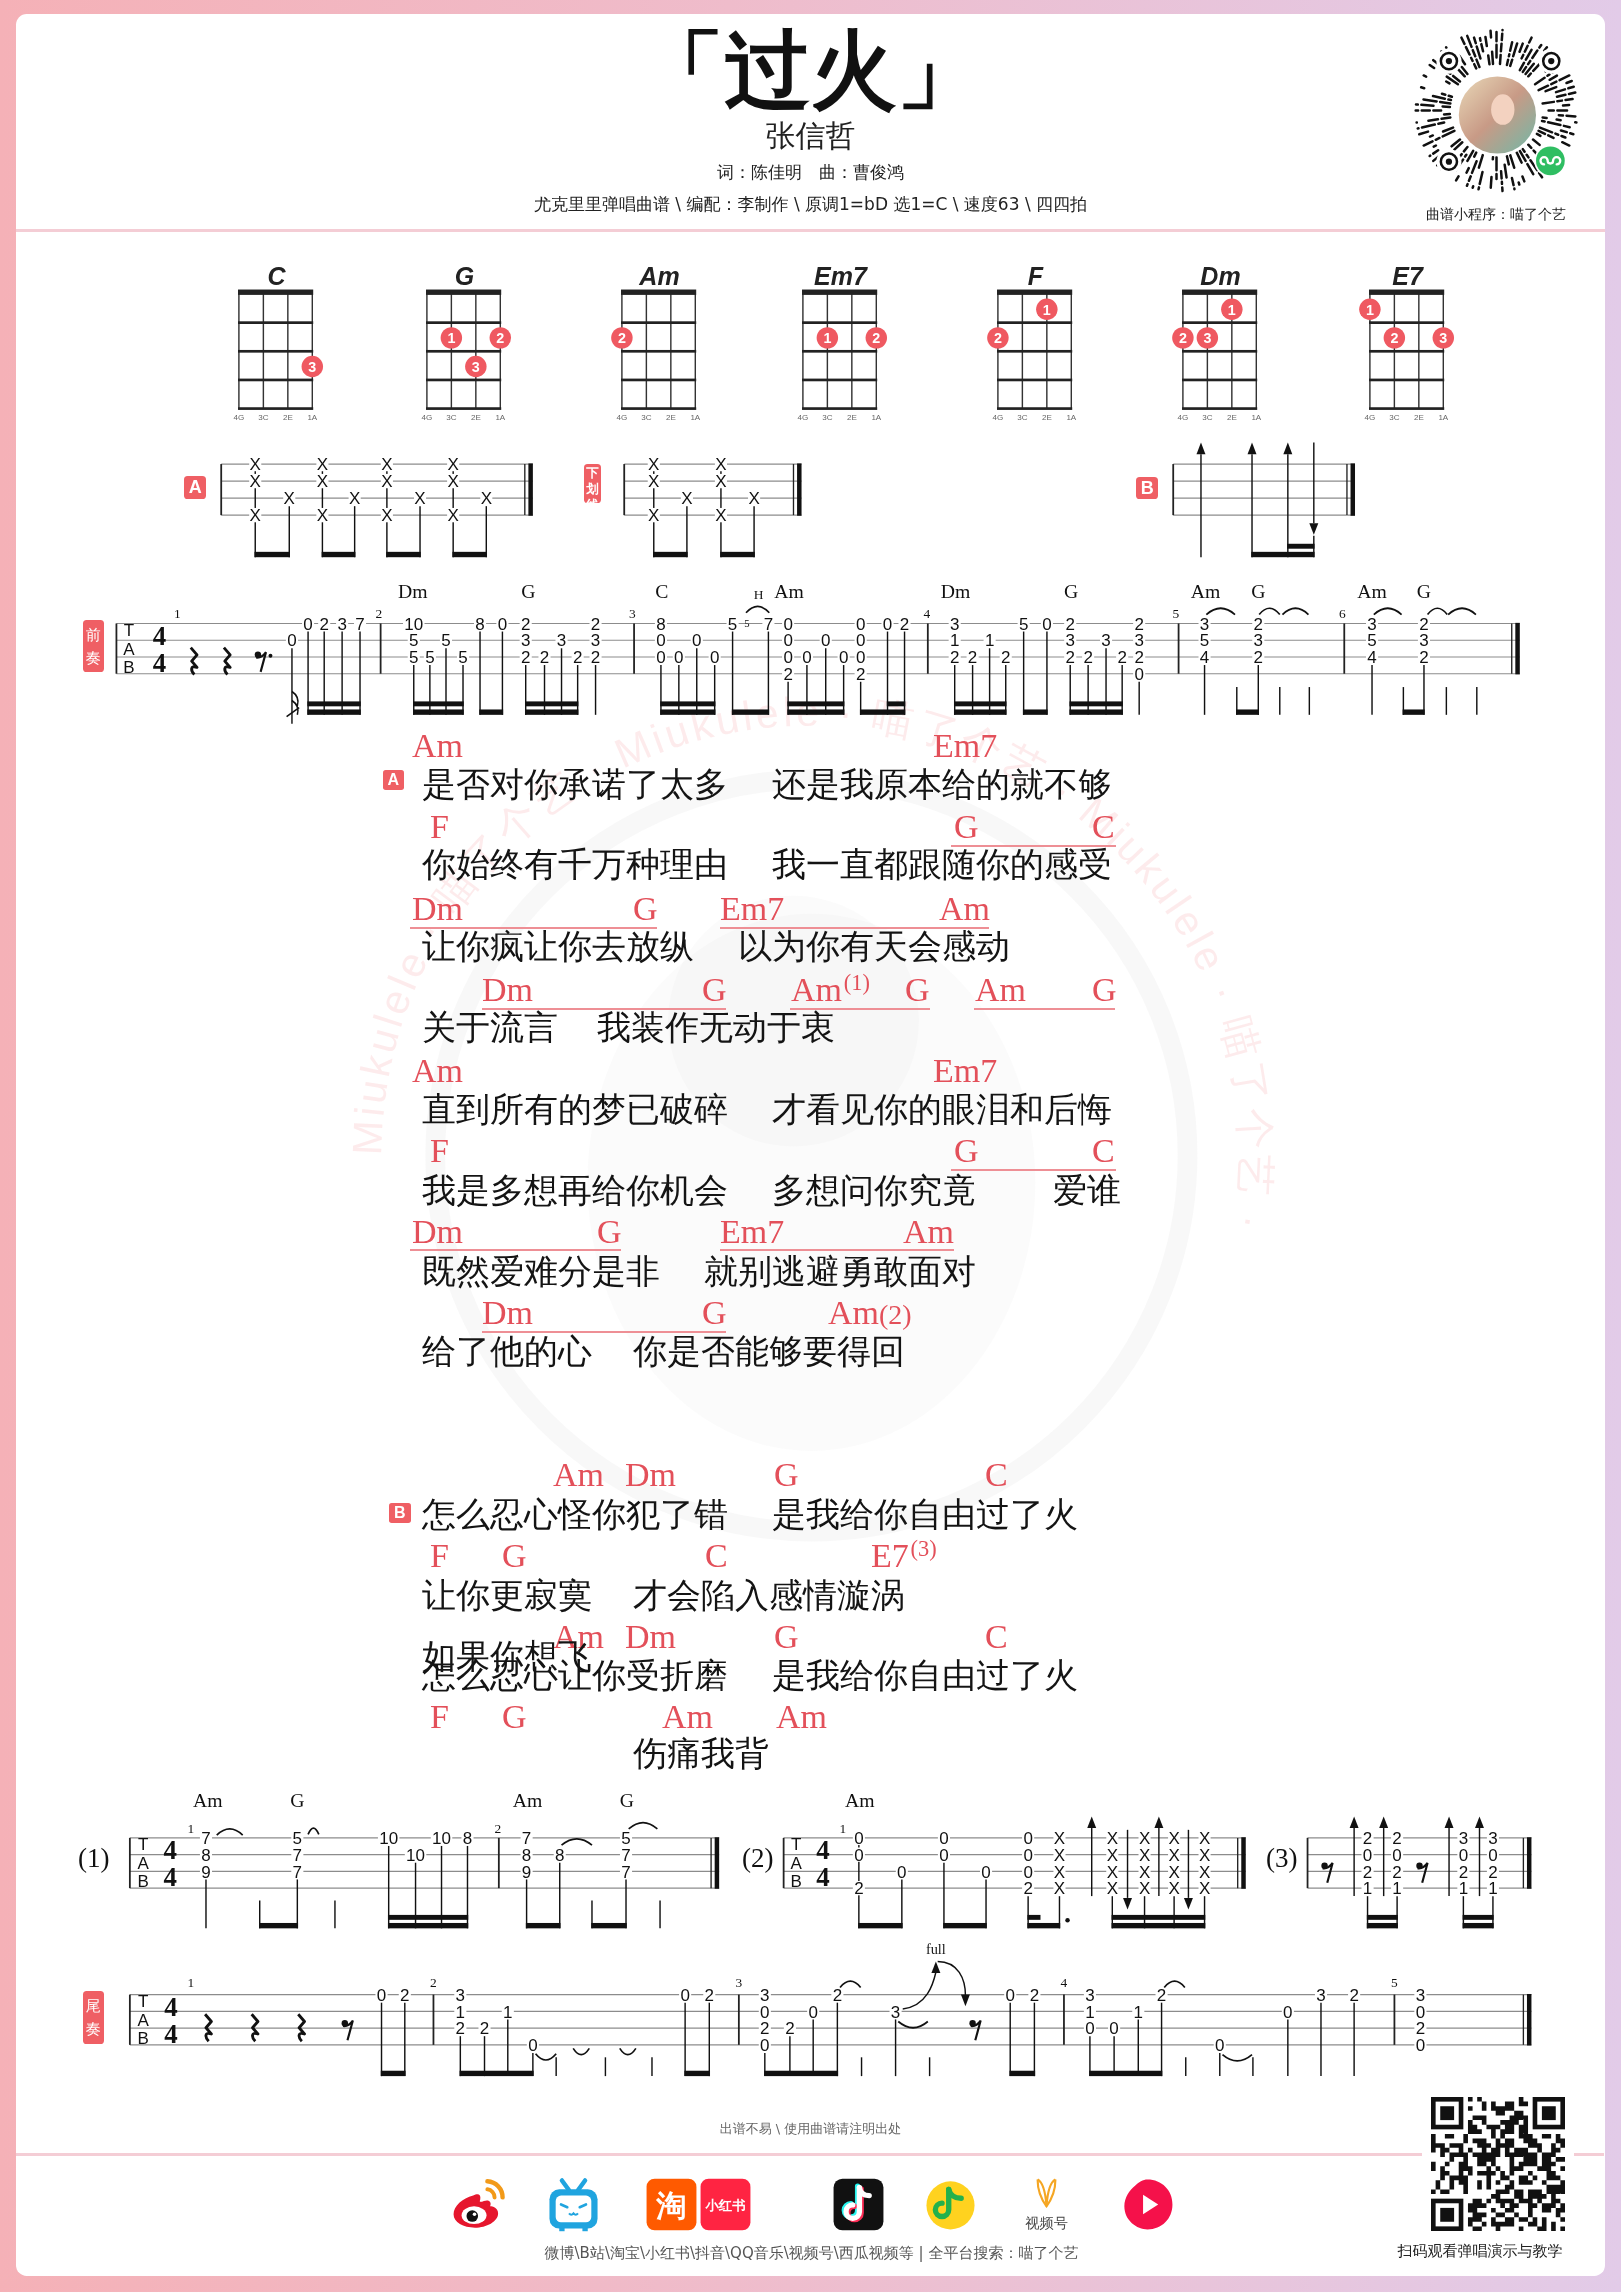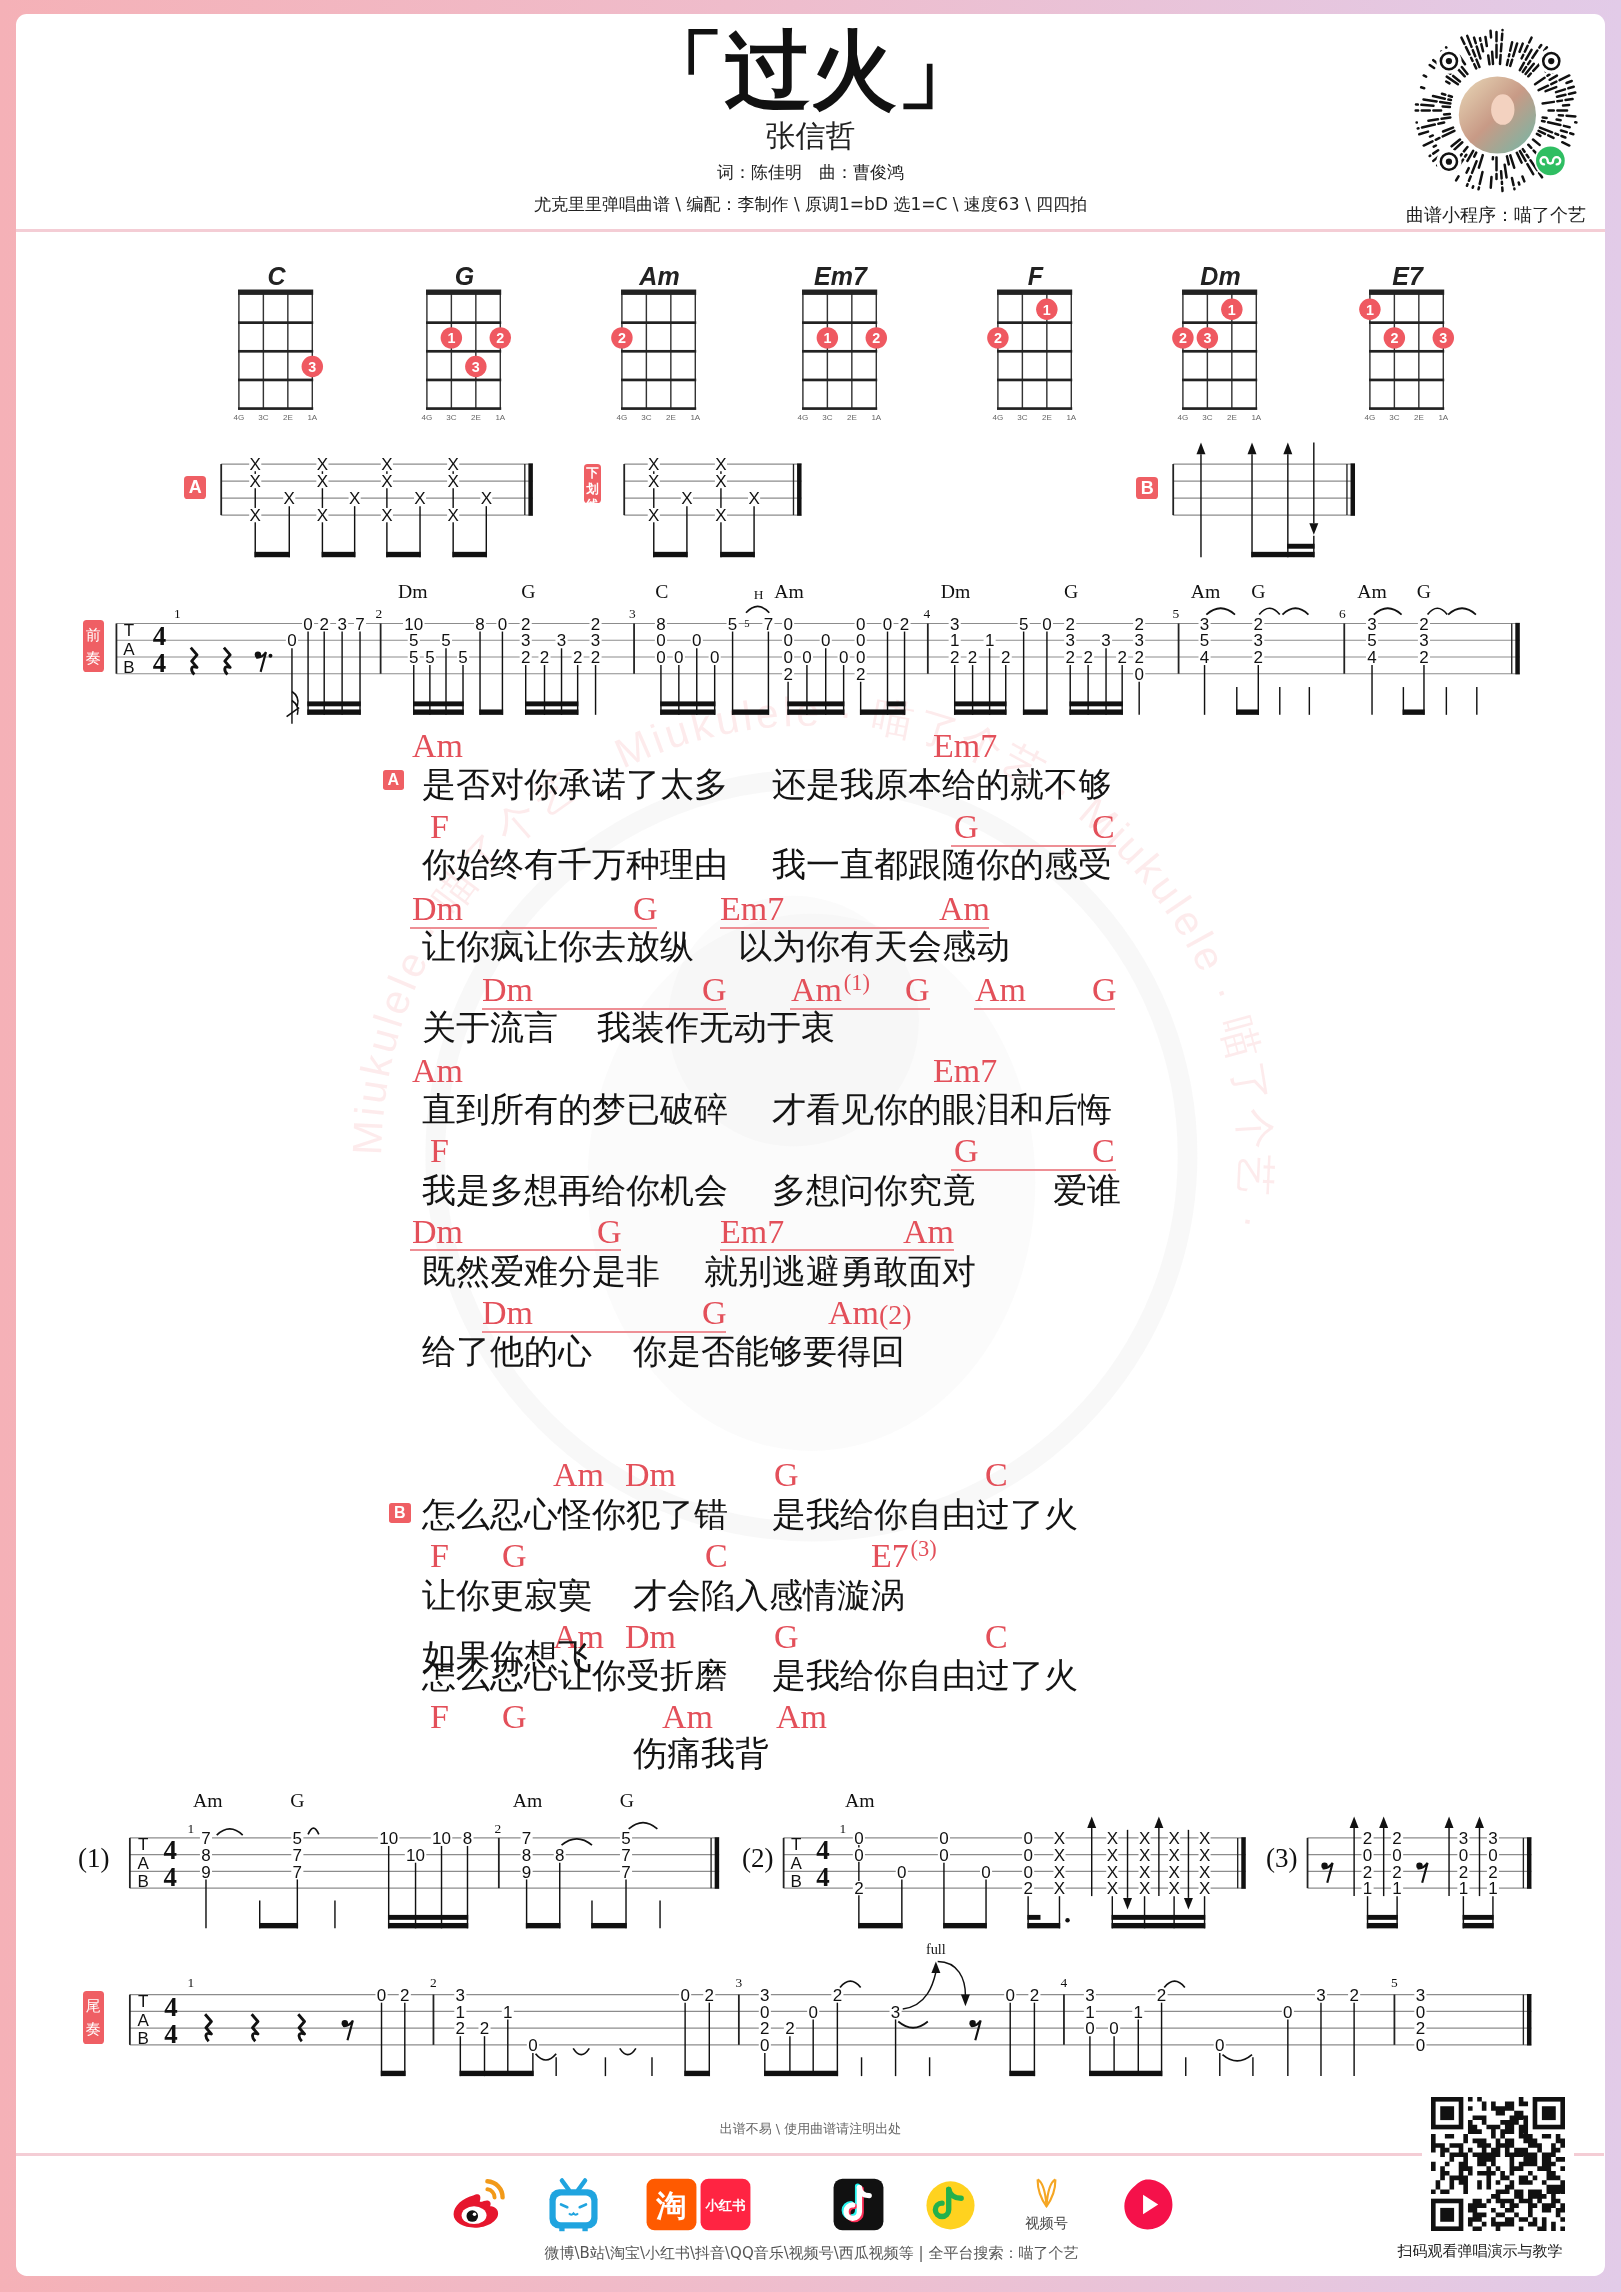--- a/index.html
+++ b/index.html
@@ -4,21 +4,21 @@
 <style>
 html,body{margin:0;padding:0;}
 body{width:1621px;height:2293px;position:relative;overflow:hidden;background:linear-gradient(90deg,#f5b1b7 0%,#efbccb 45%,#e2cbe8 100%);font-family:"DejaVu Sans",sans-serif;color:#141414;}
 #card{position:absolute;left:16px;top:14.3px;width:1589px;height:2262px;background:#fff;border-radius:10.7px;}
 #watermark,#notation{position:absolute;left:0;top:0;}
 .title{position:absolute;left:0;top:19.7px;width:1621px;text-align:center;font-size:86px;line-height:100px;font-weight:bold;color:#111;}
 .artist{position:absolute;left:0;top:116px;width:1621px;text-align:center;font-size:30px;line-height:39px;color:#222;}
 .credits{position:absolute;left:0;top:162px;width:1621px;text-align:center;font-size:17px;line-height:21.5px;color:#222;}
 .info{position:absolute;left:0;top:194px;width:1621px;text-align:center;font-size:17px;line-height:21.5px;color:#222;}
 #mini-code{position:absolute;left:1413px;top:27px;}
-.mini-caption{position:absolute;left:1402px;top:205px;width:188px;text-align:center;font-size:18px;line-height:19.7px;color:#222;}
+.mini-caption{position:absolute;left:1402px;top:205px;width:188px;text-align:center;font-size:14px;line-height:19.7px;color:#222;}
 .divider{position:absolute;height:2.7px;background:#f4cdd5;}
 .chord-diagram{position:absolute;width:111px;height:166px;}
 .cd-name{position:absolute;left:0;top:1.8px;width:111px;text-align:center;font-family:"Liberation Sans",sans-serif;font-style:italic;font-weight:600;font-size:25px;line-height:32px;color:#222;}
 .chord-diagram svg{position:absolute;left:0;top:0;}
 .badge{position:absolute;background:#ef5f64;color:#fff;border-radius:3.6px;text-align:center;font-family:"Liberation Sans",sans-serif;font-weight:bold;word-break:break-all;overflow:hidden;box-sizing:border-box;}
 .staff-label{position:absolute;font-family:"Liberation Serif",serif;font-size:27px;line-height:32px;color:#111;}
 .chord-label{position:absolute;font-family:"Liberation Serif",serif;font-size:34px;line-height:41px;color:#e3505a;white-space:nowrap;}
 .chord-sup{font-size:22.4px;position:relative;top:-10.7px;margin-left:1.8px;}
 .chord-suffix{font-size:28px;}
 .chord-underline{position:absolute;height:1.8px;background:#ee8f95;}

